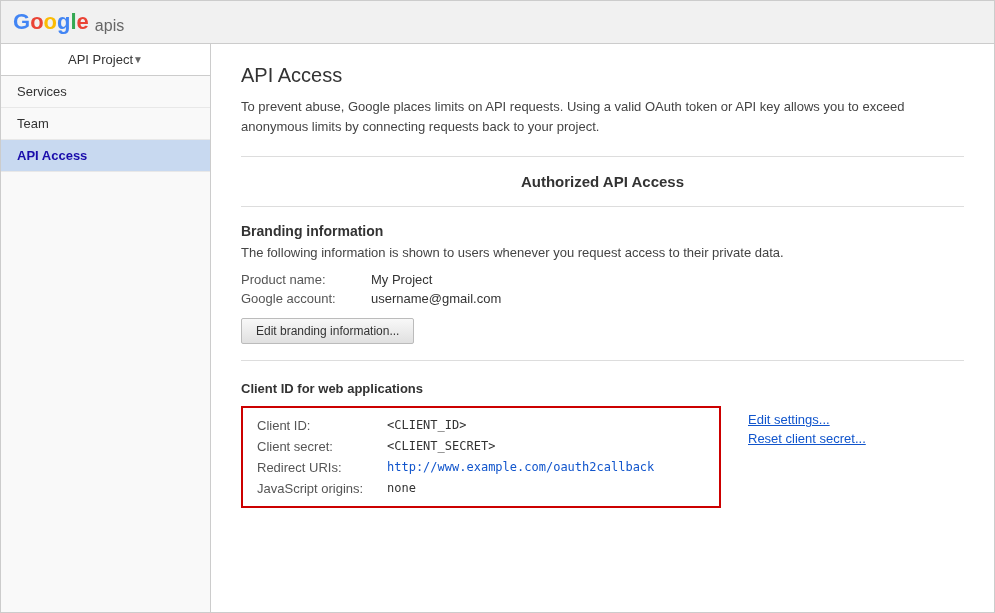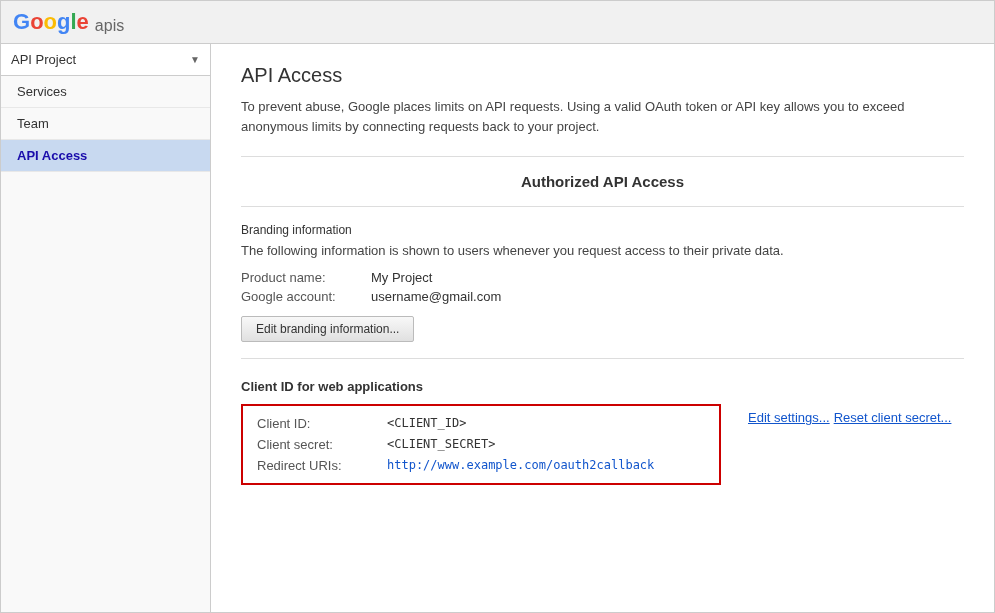--- a/index.html
+++ b/index.html
@@ -58,21 +58,21 @@
     
     .sidebar {
       width: 210px;
       border-right: 1px solid #ccc;
       background: #f9f9f9;
       flex-shrink: 0;
     }
     .sidebar-dropdown {
       display: flex;
       align-items: center;
-      justify-content: space-between;
+      justify-content: center;
       padding: 8px 10px;
       border-bottom: 1px solid #ccc;
       background: #fff;
       cursor: pointer;
     }
     .sidebar-dropdown-label {
       font-size: 13px;
       color: #333;
     }
     .dropdown-arrow {
@@ -131,22 +131,22 @@
       color: #1155cc;
       text-decoration: underline;
       cursor: pointer;
     }
     .divider {
       border: none;
       border-top: 1px solid #ddd;
       margin: 16px 0;
     }
     .branding-section-title {
-      font-size: 12px;
-      font-weight: normal;
+      font-size: 14px;
+      font-weight: bold;
       color: #333;
       margin-bottom: 6px;
     }
     .branding-desc {
       font-size: 13px;
       color: #444;
       margin-bottom: 12px;
     }
     .branding-row {
       display: flex;
@@ -209,21 +209,21 @@
     .client-id-value {
       color: #333;
       font-family: monospace;
       font-size: 12px;
     }
     .client-id-value.url {
       color: #1155cc;
     }
     .client-actions {
       display: flex;
-      flex-direction: row;
+      flex-direction: column;
       gap: 4px;
       padding-top: 6px;
     }
     .client-actions a {
       color: #1155cc;
       text-decoration: underline;
       cursor: pointer;
       font-size: 13px;
     }
     .bottom-btn-row {
@@ -294,20 +294,24 @@
               <span class="client-id-value">&lt;CLIENT_ID&gt;</span>
             </div>
             <div class="client-id-row">
               <span class="client-id-label">Client secret:</span>
               <span class="client-id-value">&lt;CLIENT_SECRET&gt;</span>
             </div>
             <div class="client-id-row">
               <span class="client-id-label">Redirect URIs:</span>
               <span class="client-id-value url">http://www.example.com/oauth2callback</span>
             </div>
+            <div class="client-id-row">
+              <span class="client-id-label">JavaScript origins:</span>
+              <span class="client-id-value">none</span>
+            </div>
           </div>
 
           <div class="client-actions">
             <a>Edit settings...</a>
             <a>Reset client secret...</a>
           </div>
         </div>
 
       </div>
 

